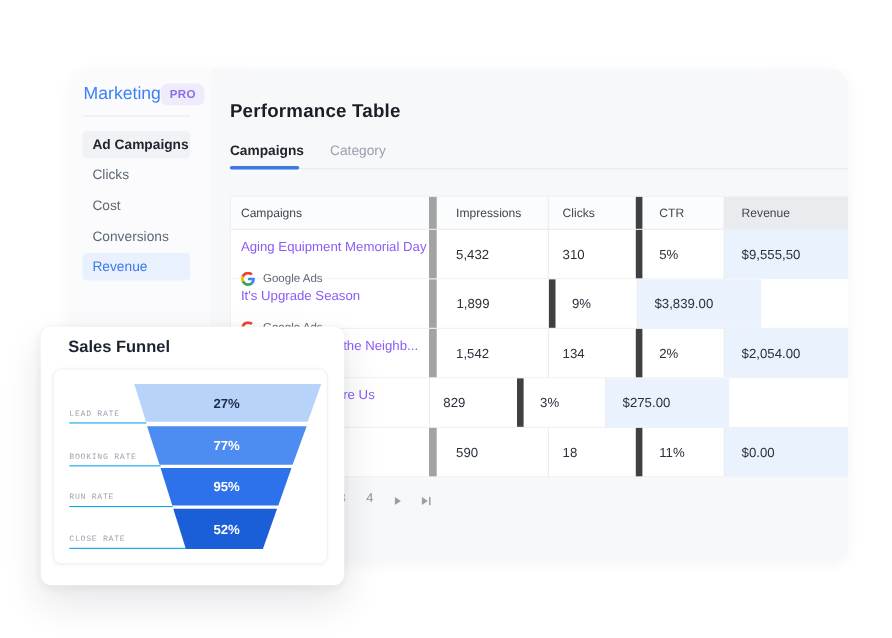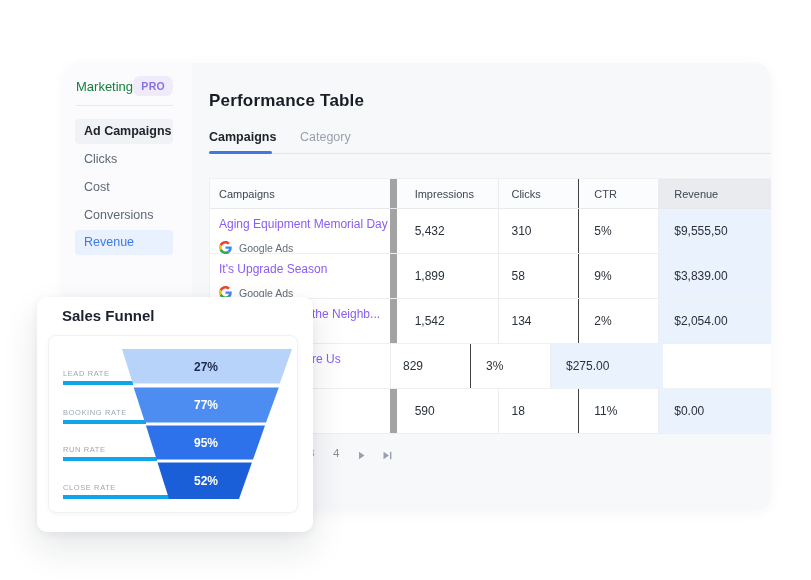--- a/index.html
+++ b/index.html
@@ -9,21 +9,21 @@
 
   
   .panel { position:absolute; left:64px; top:63px; width:707px; height:448px;
            background:#F7F8FA; border-radius:16px; box-shadow:0 2px 14px rgba(25,35,55,0.04); }
 
   
   .sidebar { position:absolute; left:0; top:0; width:128px; height:448px;
              background:#FBFBFD; border-radius:16px 0 0 16px; }
   .side-head { position:absolute; left:12px; top:11px; width:97px; height:24px;
                display:flex; align-items:center; justify-content:space-between; }
-  .app-label { font-size:13px; color:#15803d; }
+  .app-label { font-size:16px; color:#3b82f6; }
   .pro-badge { font-size:10.5px; font-weight:600; color:#8A6FE6; background:#EFEBFB;
                padding:4px 8px; border-radius:7px; letter-spacing:0.3px; }
   .side-divider { position:absolute; left:12px; top:42px; width:97px; height:1px; background:#E8EAED; }
   .nav-item { position:absolute; left:11px; width:98px; height:25px; line-height:25px;
               padding-left:9px; font-size:12.5px; color:#5E6875; border-radius:4px; cursor:pointer; }
   .nav-item.active { background:#F1F2F5; color:#21262E; font-weight:600; }
   .nav-item.blue { background:#E9F1FE; color:#3C79E9; }
 
   
   .page-title { position:absolute; left:145px; top:28px; font-size:17px; font-weight:600;
@@ -37,45 +37,45 @@
 
   
   .table { position:absolute; left:145px; top:115px; width:562px; background:#fff;
            border-left:1px solid #EFF0F2; border-top:1px solid #EFF0F2; }
   .thead { display:flex; height:30px; background:#FBFCFD; border-bottom:1px solid #E7E9EC; }
   .th { font-size:11px; color:#3F4752; display:flex; align-items:center; }
   .trow { display:flex; height:45px; background:#fff; border-bottom:1px solid #EDEFF1; }
   .c-camp { width:180px; padding-left:9px; }
   .c-imp  { width:109px; padding-left:18px; border-left:7px solid #a3a3a3; }
   .c-clk  { width:80px;  padding-left:12px; border-left:1px solid #EAECEF; }
-  .c-ctr  { width:80px;  padding-left:15px; border-left:1px solid #404040; }
+  .c-ctr  { width:80px;  padding-left:15px; border-left:6px solid #404040; }
   .c-rev  { width:113px; padding-left:15px; border-left:1px solid #EAECEF; }
   .th.c-rev { background:#E9EBEE; }
   .td { display:flex; align-items:center; font-size:12px; color:#2B313B; }
   .td.c-rev { background:#E9F2FD; }
   .td.c-camp { flex-direction:column; align-items:flex-start; justify-content:flex-start; padding-top:8px; }
   .camp-name { font-size:12px; font-weight:400; color:#8b5cf6; line-height:15px; white-space:nowrap; }
   .camp-name.frag { margin-left:93px; }
-  .camp-src { display:flex; align-items:center; margin-top:9px; }
+  .camp-src { display:flex; margin-top:15px; }
   .camp-src svg { width:13px; height:13px; }
   .camp-src span { font-size:10.5px; color:#646C77; margin-left:7px; }
 
   
   .pg { position:absolute; top:447px; font-size:11.5px; color:#878F9B; cursor:pointer; }
   .pg-ic { position:absolute; top:451px; cursor:pointer; display:flex; align-items:center; }
 
   
   .funnel-card { position:absolute; left:37px; top:297px; width:276px; height:235px;
                  background:#ffffff; border-radius:10px; z-index:10;
                  box-shadow:0 16px 36px rgba(18,27,45,0.11), 0 2px 8px rgba(18,27,45,0.06); }
   .funnel-title { position:absolute; left:25px; top:10px; font-size:15px; font-weight:600; color:#1C2230; }
   .funnel-inner { position:absolute; left:11px; top:38px; width:250px; height:178px;
                   background:#fff; border:1px solid #F0F1F4; border-radius:8px;
                   box-shadow:0 1px 5px rgba(0,0,0,0.04); }
-  .stage-row { position:absolute; height:15px; border-bottom:4px solid #0ea5e9; }
+  .stage-row { position:absolute; height:15px; border-bottom:1px solid #0ea5e9;font-family:Liberation Mono, monospace; }
   .stage-row span { position:absolute; bottom:3px; left:0; font-size:7.5px; letter-spacing:0.6px;
                     color:#9FA6B2; white-space:nowrap; }
   .funnel-svg { position:absolute; left:0; top:0; z-index:2; }
   .funnel-svg text { font-family:"Liberation Sans", sans-serif; font-size:12px; font-weight:600; }
 </style>
 </head>
 <body>
 
 <div class="stage">
 
@@ -135,21 +135,20 @@
             <svg viewBox="0 0 48 48">
               <path fill="#EA4335" d="M24 9.5c3.54 0 6.71 1.22 9.21 3.6l6.85-6.85C35.9 2.38 30.47 0 24 0 14.62 0 6.51 5.38 2.56 13.22l7.98 6.19C12.43 13.72 17.74 9.5 24 9.5z"></path>
               <path fill="#4285F4" d="M46.98 24.55c0-1.57-.15-3.09-.38-4.55H24v9.02h12.94c-.58 2.96-2.26 5.48-4.78 7.18l7.73 6c4.51-4.18 7.09-10.36 7.09-17.65z"></path>
               <path fill="#FBBC05" d="M10.53 28.59c-.48-1.45-.76-2.99-.76-4.59s.27-3.14.76-4.59l-7.98-6.19C.92 16.46 0 20.12 0 24c0 3.88.92 7.54 2.56 10.78l7.97-6.19z"></path>
               <path fill="#34A853" d="M24 48c6.48 0 11.93-2.13 15.89-5.81l-7.73-6c-2.15 1.45-4.92 2.3-8.16 2.3-6.26 0-11.57-4.22-13.47-9.91l-7.98 6.19C6.51 42.62 14.62 48 24 48z"></path>
             </svg>
             <span>Google Ads</span>
           </div>
         </div>
         <div class="td c-imp">1,899</div>
-        <div class="td c-clk">58</div>
         <div class="td c-ctr">9%</div>
         <div class="td c-rev">$3,839.00</div>
       </div>
 
       <div class="trow">
         <div class="td c-camp">
           <div class="camp-name frag">the Neighb...</div>
         </div>
         <div class="td c-imp">1,542</div>
         <div class="td c-clk">134</div>

